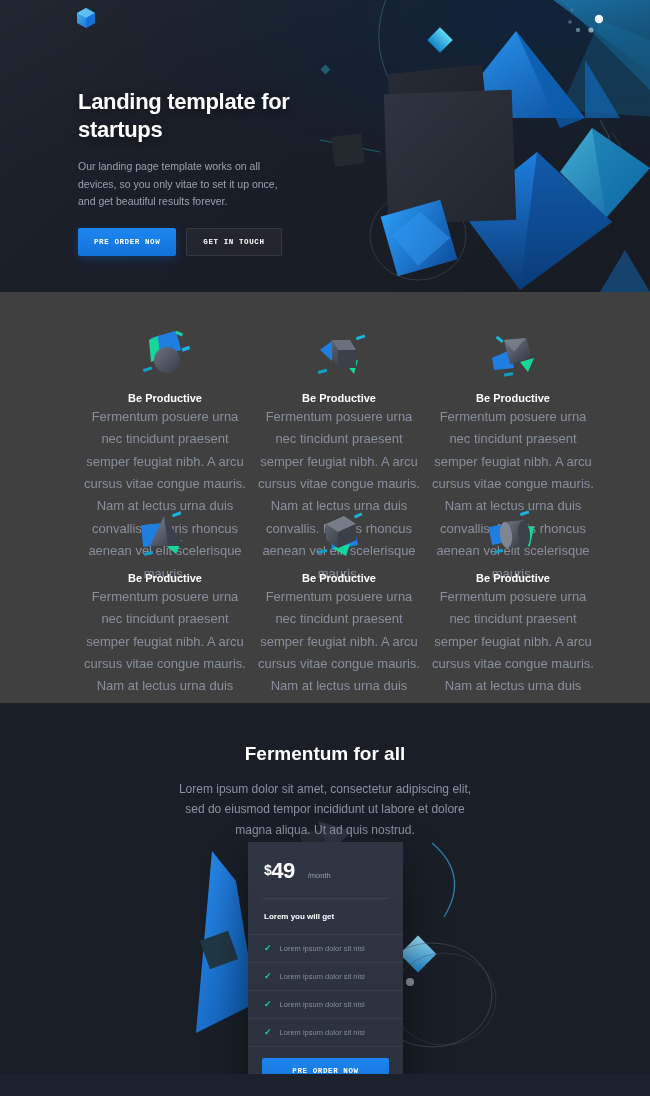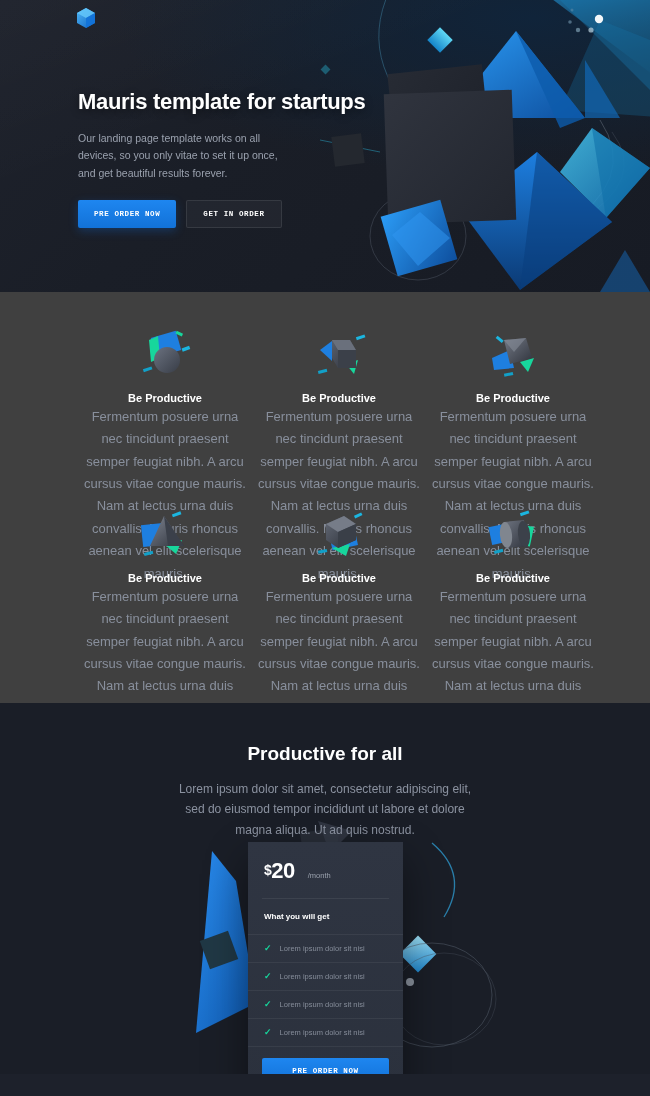--- a/index.html
+++ b/index.html
@@ -188,25 +188,25 @@
         <stop offset="0%" stop-color="#4fb7f5"></stop>
           <stop offset="100%" stop-color="#0f63c4"></stop>
       </linearGradient>
     </defs>
     <path d="M10 1 L19 6 L19 16 L10 21 L1 16 L1 6 Z" fill="url(#lg1)"></path>
     <path d="M10 1 L19 6 L10 11 L1 6 Z" fill="#63c6f9" opacity="0.85"></path>
     <path d="M10 11 L19 6 L19 16 L10 21 Z" fill="#1272d8" opacity="0.9"></path>
   </svg>
 
   <div class="hero-copy">
-    <h1 class="hero-title">Mauris template for startups</h1>
+    <h1 class="hero-title">Landing template for startups</h1>
     <p class="hero-sub">Our landing page template works on all devices, so you only vitae to set it up once, and get beautiful results forever.</p>
     <div class="hero-btns">
       <button class="btn btn-primary">PRE ORDER NOW</button>
-      <button class="btn btn-ghost">GET IN ORDER</button>
+      <button class="btn btn-ghost">GET IN TOUCH</button>
     </div>
   </div>
 </section>
 
 <section class="features">
 
   <div class="frow" style="position:absolute; left:78px; top:32px;">
 
     <div class="fcard">
       <div class="ficon">
@@ -372,30 +372,30 @@
     <path d="M432 140 Q470 172 444 214" stroke="#2f9fd6" stroke-width="1.3" fill="none" opacity="0.75"></path>
     <ellipse cx="432" cy="292" rx="60" ry="52" stroke="#545d6b" stroke-width="0.9" fill="none" opacity="0.6"></ellipse>
     <ellipse cx="444" cy="296" rx="52" ry="46" stroke="#454e5b" stroke-width="0.8" fill="none" opacity="0.5"></ellipse>
     <circle cx="410" cy="279" r="4" fill="#8a929e"></circle>
 
     <path d="M318 118 L352 128 L330 150 Z" fill="#3a414e" opacity="0.65"></path>
     <path d="M300 130 L340 124 L336 152 L304 156 Z" fill="#333a46" opacity="0.5"></path>
   </svg>
 
   <div class="pr-head">
-    <h2>Productive for all</h2>
+    <h2>Fermentum for all</h2>
     <p>Lorem ipsum dolor sit amet, consectetur adipiscing elit, sed do eiusmod tempor incididunt ut labore et dolore magna aliqua. Ut ad quis nostrud.</p>
   </div>
 
   <div class="card">
     <div class="card-price">
-      <span class="amt"><span class="cur">$</span><span>20</span></span><span class="per">/month</span>
+      <span class="amt"><span class="cur">$</span><span>49</span></span><span class="per">/month</span>
     </div>
     <div class="card-hr"></div>
-    <div class="card-sub">What you will get</div>
+    <div class="card-sub">Lorem you will get</div>
 
     <div class="feat-row">
       <span class="chk">✓</span>
       <span>Lorem ipsum dolor sit nisi</span>
     </div>
     <div class="feat-row">
       <span class="chk">✓</span>
       <span>Lorem ipsum dolor sit nisi</span>
     </div>
     <div class="feat-row">

